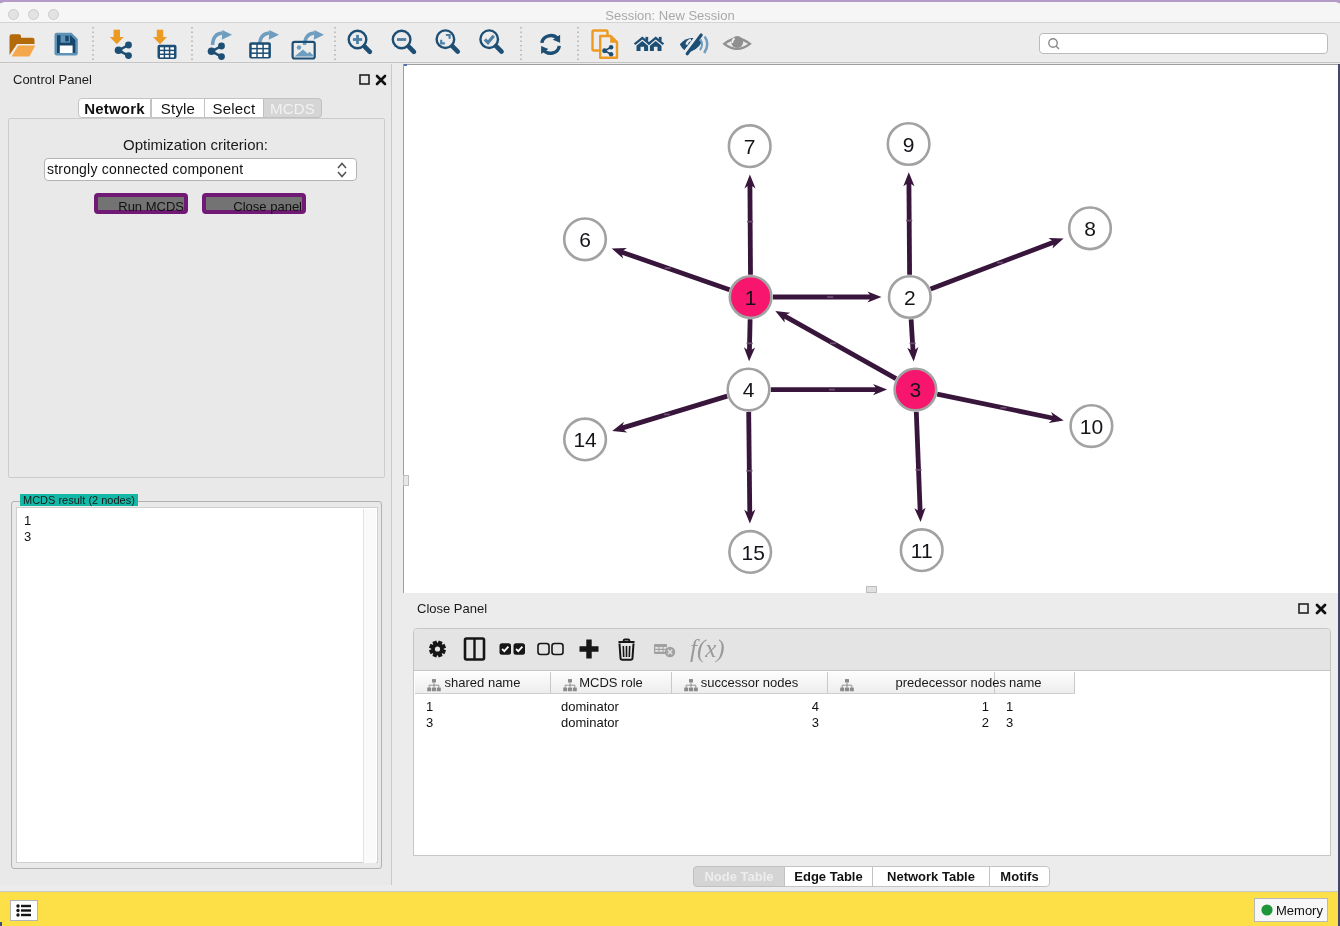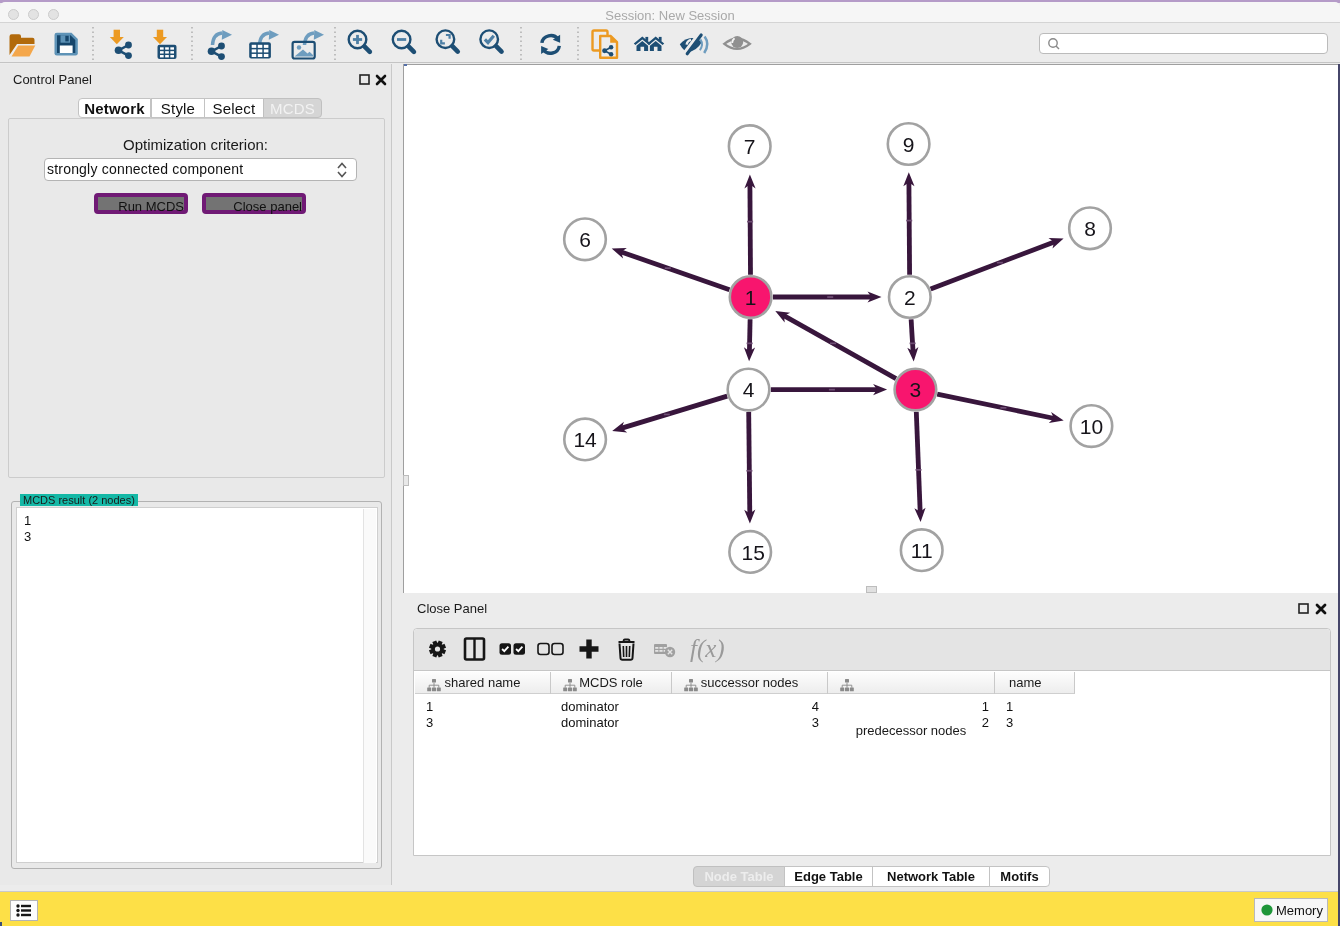--- a/index.html
+++ b/index.html
@@ -362,21 +362,21 @@
 <div class="th" style="left:413px; width:167px;">
           <span style="position:absolute;left:12px;top:5px;"><svg width="14" height="13" viewBox="0 0 14 13">
               <g fill="#8a8a8a">
                 <rect x="5" y="0" width="4" height="3.6" rx="0.5"></rect>
                 <rect x="0.2" y="8.6" width="4" height="3.6" rx="0.5"></rect>
                 <rect x="5" y="8.6" width="4" height="3.6" rx="0.5"></rect>
                 <rect x="9.8" y="8.6" width="4" height="3.6" rx="0.5"></rect>
                 <path d="M7,3.6 L7,8.6 M2.2,8.6 L2.2,6.2 L11.8,6.2 L11.8,8.6" stroke="#8a8a8a" stroke-width="0.9" fill="none"></path>
               </g>
             </svg></span>
-          <div style="position:absolute;left:0;width:100%;text-align:center;margin-top:48px;">predecessor nodes</div>
+          <div style="position:absolute;left:12px;width:100%;text-align:right;">predecessor nodes</div>
         </div>
 <div class="th last" style="left:580px; width:82px;">
           <div style="position:absolute;left:14px;width:100%;text-align:left;">name</div>
         </div>
 </div>
 <div class="td" style="left:12px; top:70px;">1</div>
 <div class="td" style="left:147px; top:70px;">dominator</div>
 <div class="td" style="left:257px; top:70px; width:148px; text-align:right;">4</div>
 <div class="td" style="left:413px; top:70px; width:162px; text-align:right;">1</div>
 <div class="td" style="left:592px; top:70px;">1</div>

